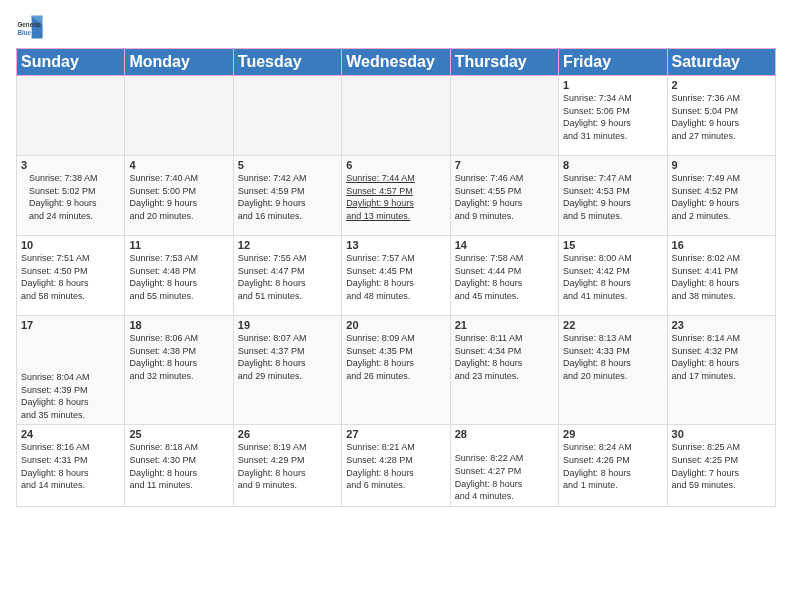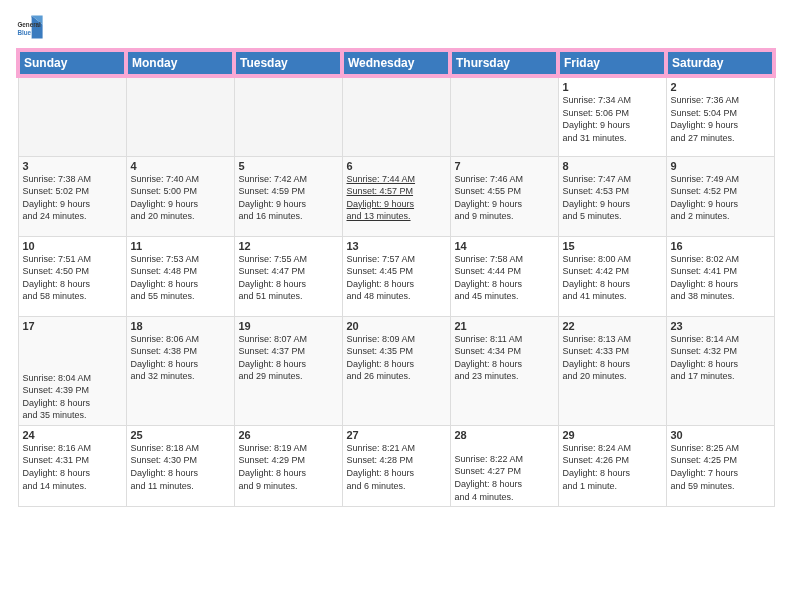--- a/index.html
+++ b/index.html
@@ -43,25 +43,25 @@
       color: #444;
     }
     .calendar {
       width: 100%;
       border-collapse: collapse;
       table-layout: fixed;
     }
     .calendar th {
       background-color: #3a7bbf;
       color: white;
-      font-size: 12px;
+      font-size: 16px;
       font-weight: bold;
       padding: 4px 4px;
       text-align: left;
-      border: 4px solid #f9a8d4;
+      border: 1px solid #f9a8d4;
     }
     .calendar td {
       vertical-align: top;
       border: 1px solid #ddd;
       padding: 3px 4px;
       font-size: 9.5px;
       color: #333;
       height: 80px;
       background: #fff;
     }
@@ -130,21 +130,21 @@
             <span class="day-number">2</span>
             <div class="day-info" style="white-space: pre-line;">Sunrise: 7:36 AM
 Sunset: 5:04 PM
 Daylight: 9 hours
 and 27 minutes.</div>
           </td>
         </tr>
         <tr>
           <td>
             <span class="day-number">3</span>
-            <div class="day-info" style="white-space: pre-line;">Sunrise: 7:38 AM
+            <div class="day-info" style="white-space: pre-line; margin-left: 8px;">Sunrise: 7:38 AM
 Sunset: 5:02 PM
 Daylight: 9 hours
 and 24 minutes.</div>
           </td>
           <td>
             <span class="day-number">4</span>
             <div class="day-info" style="white-space: pre-line;">Sunrise: 7:40 AM
 Sunset: 5:00 PM
 Daylight: 9 hours
 and 20 minutes.</div>

